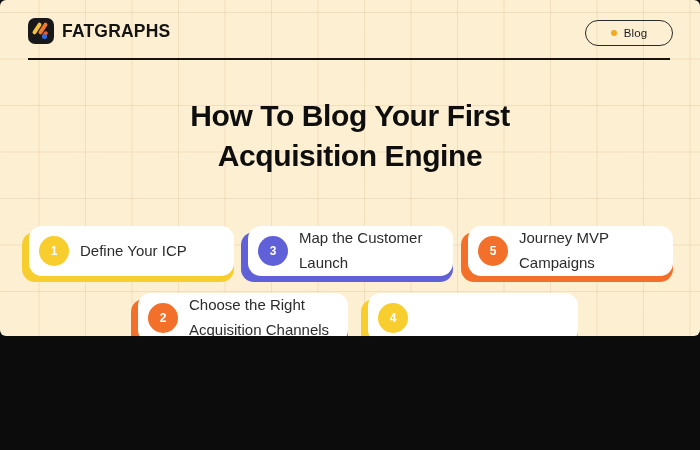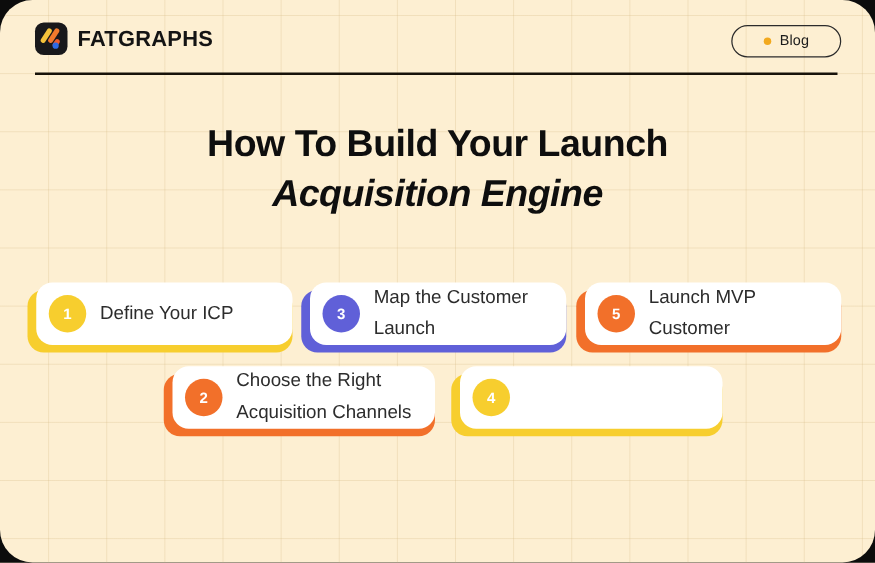--- a/index.html
+++ b/index.html
@@ -4,22 +4,22 @@
 <style>
   * { margin:0; padding:0; box-sizing:border-box; }
   html, body {
     width:700px; height:450px;
     background:#0c0c0c;
     font-family:"Liberation Sans", sans-serif;
     overflow:hidden;
   }
   #frame {
     position:absolute; inset:0;
-    width:700px; height:450px;
-    border-radius:26px;
+    width:700px; height:336px;
+    border-radius:6px;
     background:#FDEFD2;
     overflow:hidden;
   }
   #grid {
     position:absolute; inset:0;
     background-image:
       linear-gradient(to right, rgba(214,186,134,0.30) 1px, transparent 1px),
       linear-gradient(to bottom, rgba(214,186,134,0.30) 1px, transparent 1px);
     background-size:46.5px 46.5px;
     background-position:-8px 12px;
@@ -71,21 +71,21 @@
   }
 
   
   .title {
     position:absolute; left:0; top:96px; width:700px;
     text-align:center;
     font-size:30px; font-weight:bold; line-height:1.33;
     letter-spacing:-0.4px;
     color:#0e0e0e;
   }
-  .title .l2 { display:block;font-style:italic; }
+  .title .l2 { display:block; }
 
   
   .card {
     position:absolute;
     width:212px; height:50px;
   }
   .card .back {
     position:absolute; left:0; top:6px;
     width:212px; height:50px;
     border-radius:13px;
@@ -143,21 +143,21 @@
 
       <div class="blog-pill">
         <span class="blog-dot"></span>
         <span class="blog-label">Blog</span>
       </div>
 
       <div class="divider"></div>
     </div>
 
     <div class="title">
-      <span class="l1">How To Build Your Launch</span>
+      <span class="l1">How To Blog Your First</span>
       <span class="l2">Acquisition Engine</span>
     </div>
 
     <div class="card" id="card-1">
       <div class="back" style="background: rgb(247, 206, 46);"></div>
       <div class="front">
         <div class="badge" style="background: rgb(247, 206, 46);">1</div>
         <div class="card-text">Define Your ICP</div>
       </div>
     </div>
@@ -167,21 +167,21 @@
       <div class="front">
         <div class="badge" style="background: rgb(96, 96, 216);">3</div>
         <div class="card-text">Map the Customer Launch</div>
       </div>
     </div>
 
     <div class="card" id="card-5">
       <div class="back" style="background: rgb(242, 112, 42);"></div>
       <div class="front">
         <div class="badge" style="background: rgb(242, 112, 42);">5</div>
-        <div class="card-text">Launch MVP Customer</div>
+        <div class="card-text">Journey MVP Campaigns</div>
       </div>
     </div>
 
     <div class="card" id="card-2">
       <div class="back" style="background: rgb(242, 112, 42);"></div>
       <div class="front">
         <div class="badge" style="background: rgb(242, 112, 42);">2</div>
         <div class="card-text">Choose the Right Acquisition Channels</div>
       </div>
     </div>

